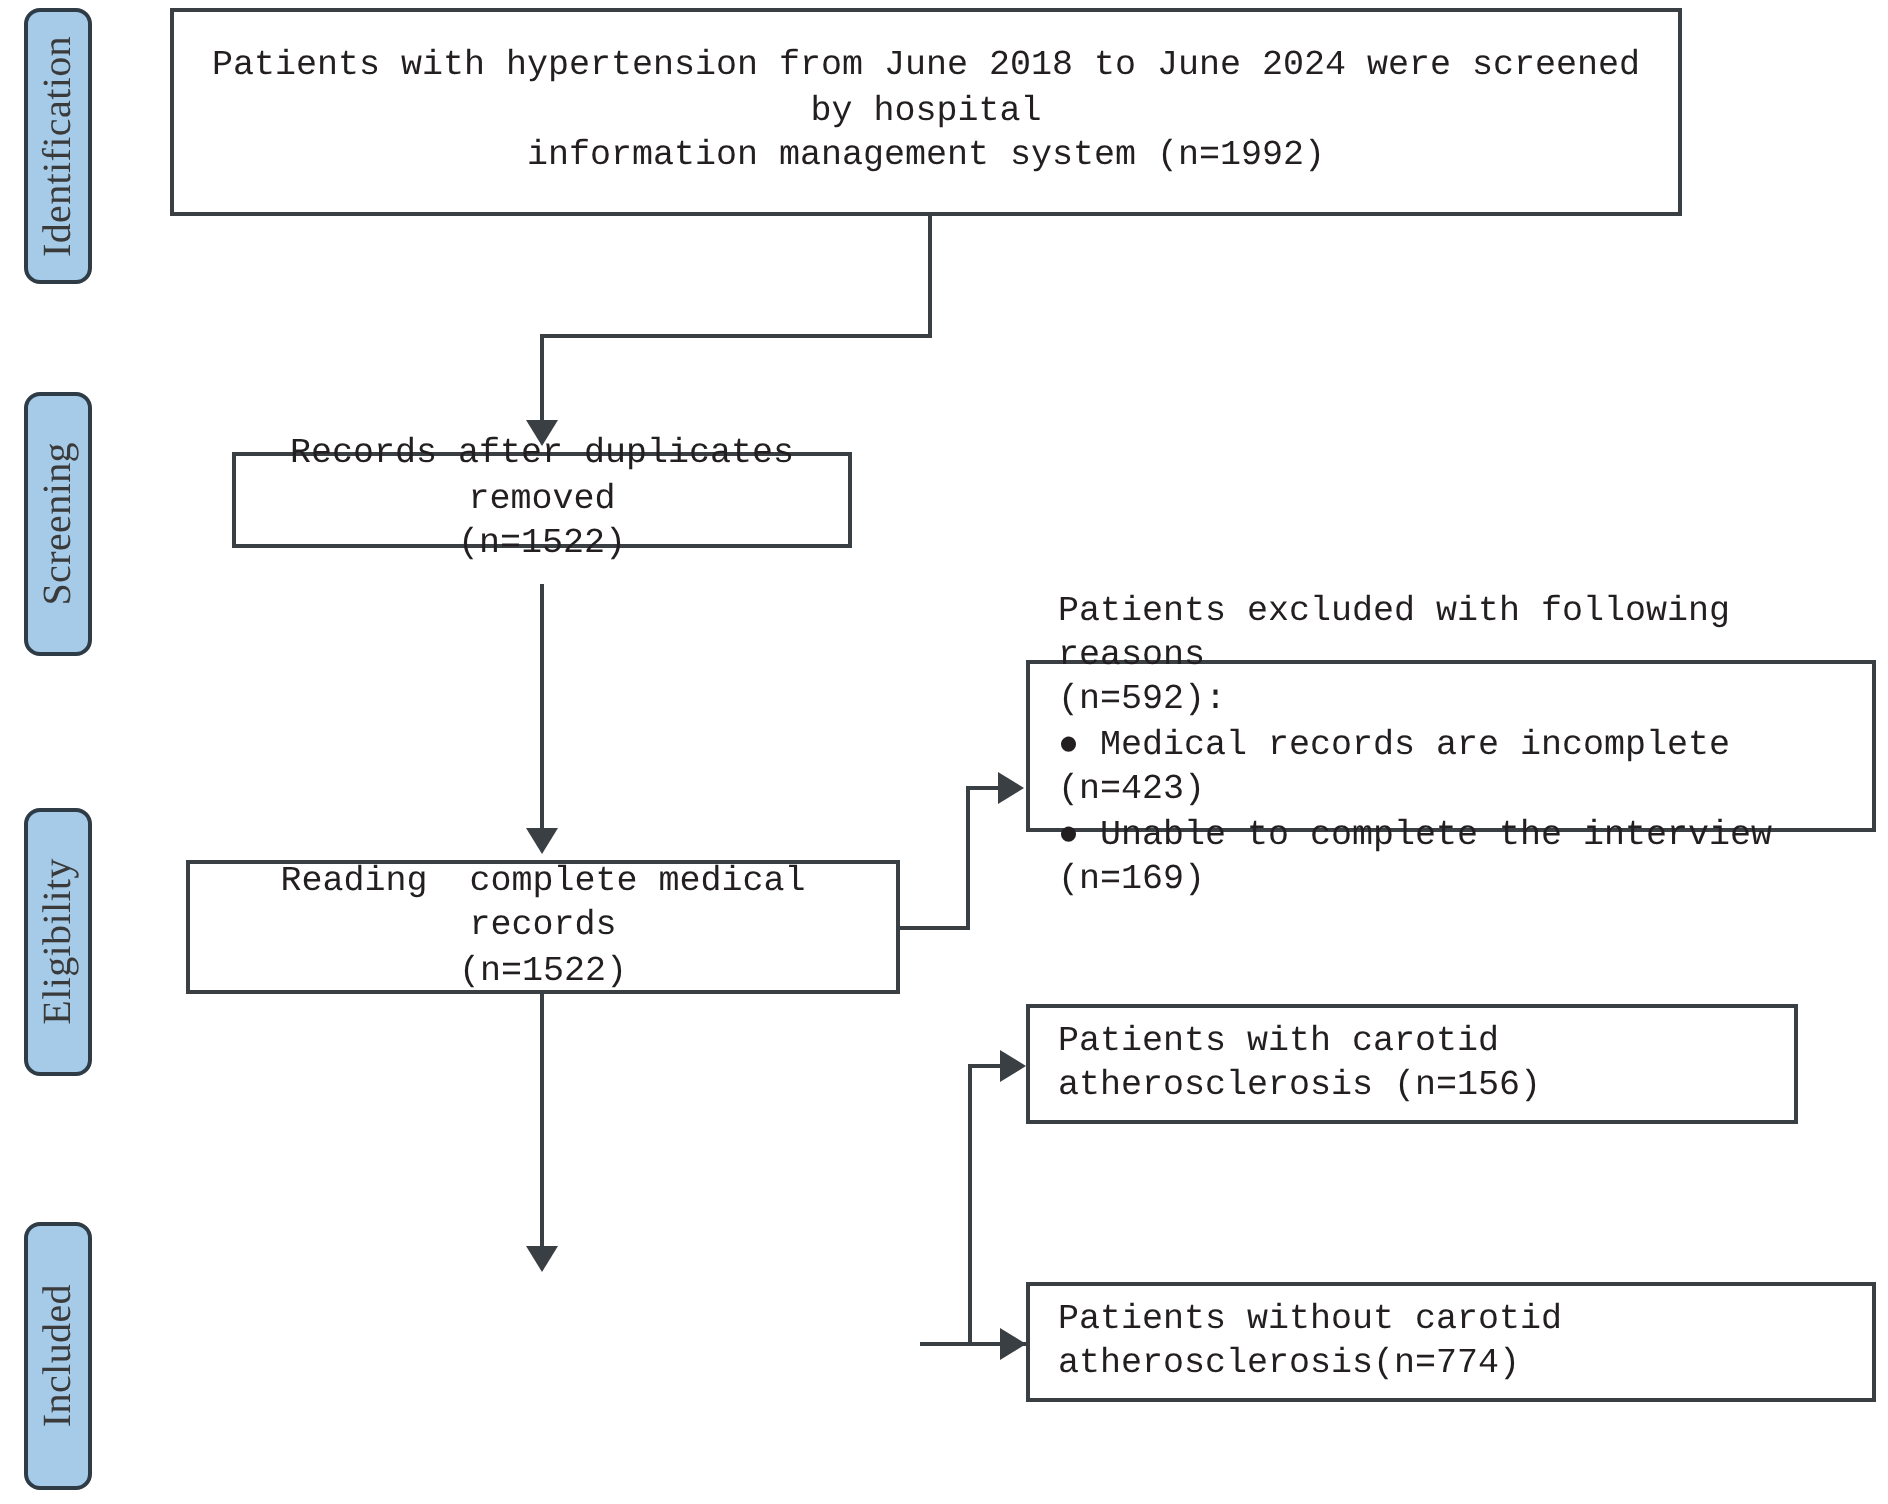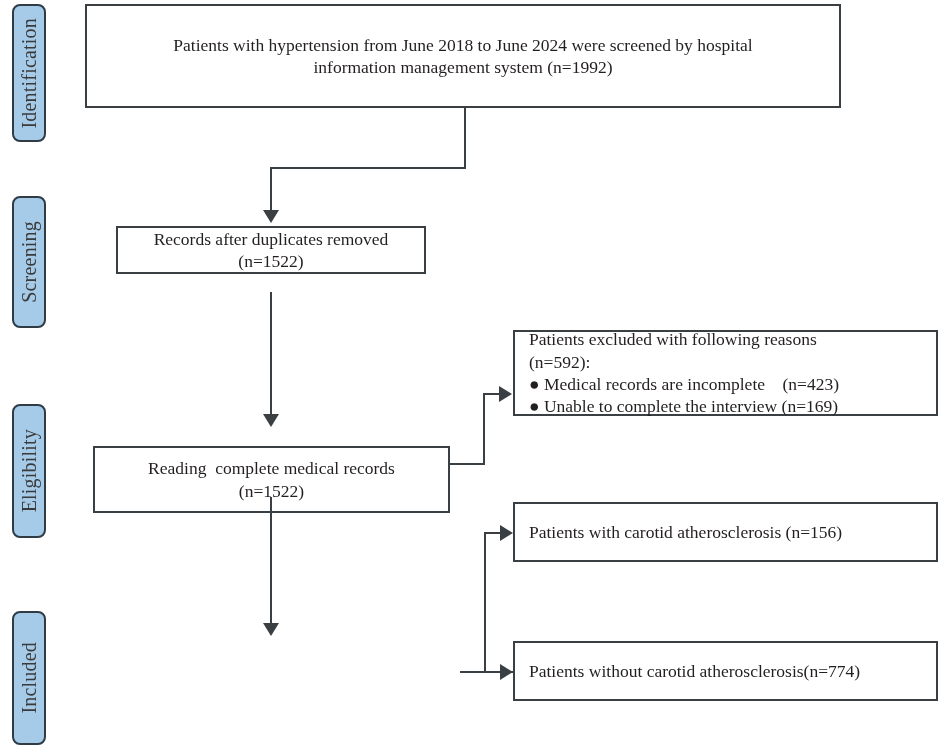--- a/index.html
+++ b/index.html
@@ -41,21 +41,21 @@
   .flow-box {
     position: absolute;
     box-sizing: border-box;
     background: #ffffff;
     border: 2.5px solid #3a3f44;
     display: flex;
     align-items: center;
     justify-content: center;
   }
   .flow-box .box-text {
-    font-family: Liberation Serif, serif;
+    font-family: Liberation Mono, monospace;
     font-size: 17.5px;
     line-height: 1.28;
     color: #231f20;
     text-align: center;
     white-space: pre-wrap;
     padding: 0 10px;
   }
   .flow-box.left-align {
     justify-content: flex-start;
   }
@@ -123,21 +123,21 @@
   <div class="arrow-down" style="left:263px; top:210px;"></div>
 
   <div class="flow-box" style="left:116px; top:226px; width:310px; height:48px;">
     <div class="box-text">Records after duplicates removed
 (n=1522)</div>
   </div>
 
   <div class="conn-v" style="left:270px; top:292px; height:124px;"></div>
   <div class="arrow-down" style="left:263px; top:414px;"></div>
 
-  <div class="flow-box" style="left:93px; top:430px; width:357px; height:67px;margin-top:16px;">
+  <div class="flow-box" style="left:93px; top:430px; width:357px; height:67px;">
     <div class="box-text">Reading  complete medical records
 (n=1522)</div>
   </div>
 
   <div class="conn-h" style="left:450px; top:463px; width:35px;"></div>
   <div class="conn-v" style="left:483px; top:393px; height:71px;"></div>
   <div class="conn-h" style="left:483px; top:393px; width:18px;"></div>
   <div class="arrow-right" style="left:499px; top:386px;"></div>
 
   <div class="flow-box left-align" style="left:513px; top:330px; width:425px; height:86px;">
@@ -150,21 +150,21 @@
   <div class="conn-v" style="left:270px; top:497px; height:128px;"></div>
   <div class="arrow-down" style="left:263px; top:623px;"></div>
 
 
   <div class="conn-h" style="left:460px; top:671px; width:54px;"></div>
   <div class="conn-v" style="left:484px; top:532px; height:140px;"></div>
   <div class="conn-h" style="left:484px; top:532px; width:18px;"></div>
   <div class="arrow-right" style="left:500px; top:525px;"></div>
   <div class="arrow-right" style="left:500px; top:664px;"></div>
 
-  <div class="flow-box left-align" style="left:513px; top:502px; width:425px; height:60px;">
+  <div class="flow-box left-align" style="left:513px; top:502px; width:386px; height:60px;">
     <div class="box-text">Patients with carotid atherosclerosis (n=156)</div>
   </div>
 
   <div class="flow-box left-align" style="left:513px; top:641px; width:425px; height:60px;">
     <div class="box-text">Patients without carotid atherosclerosis(n=774)</div>
   </div>
 
 </div>
 
 </body></html>

